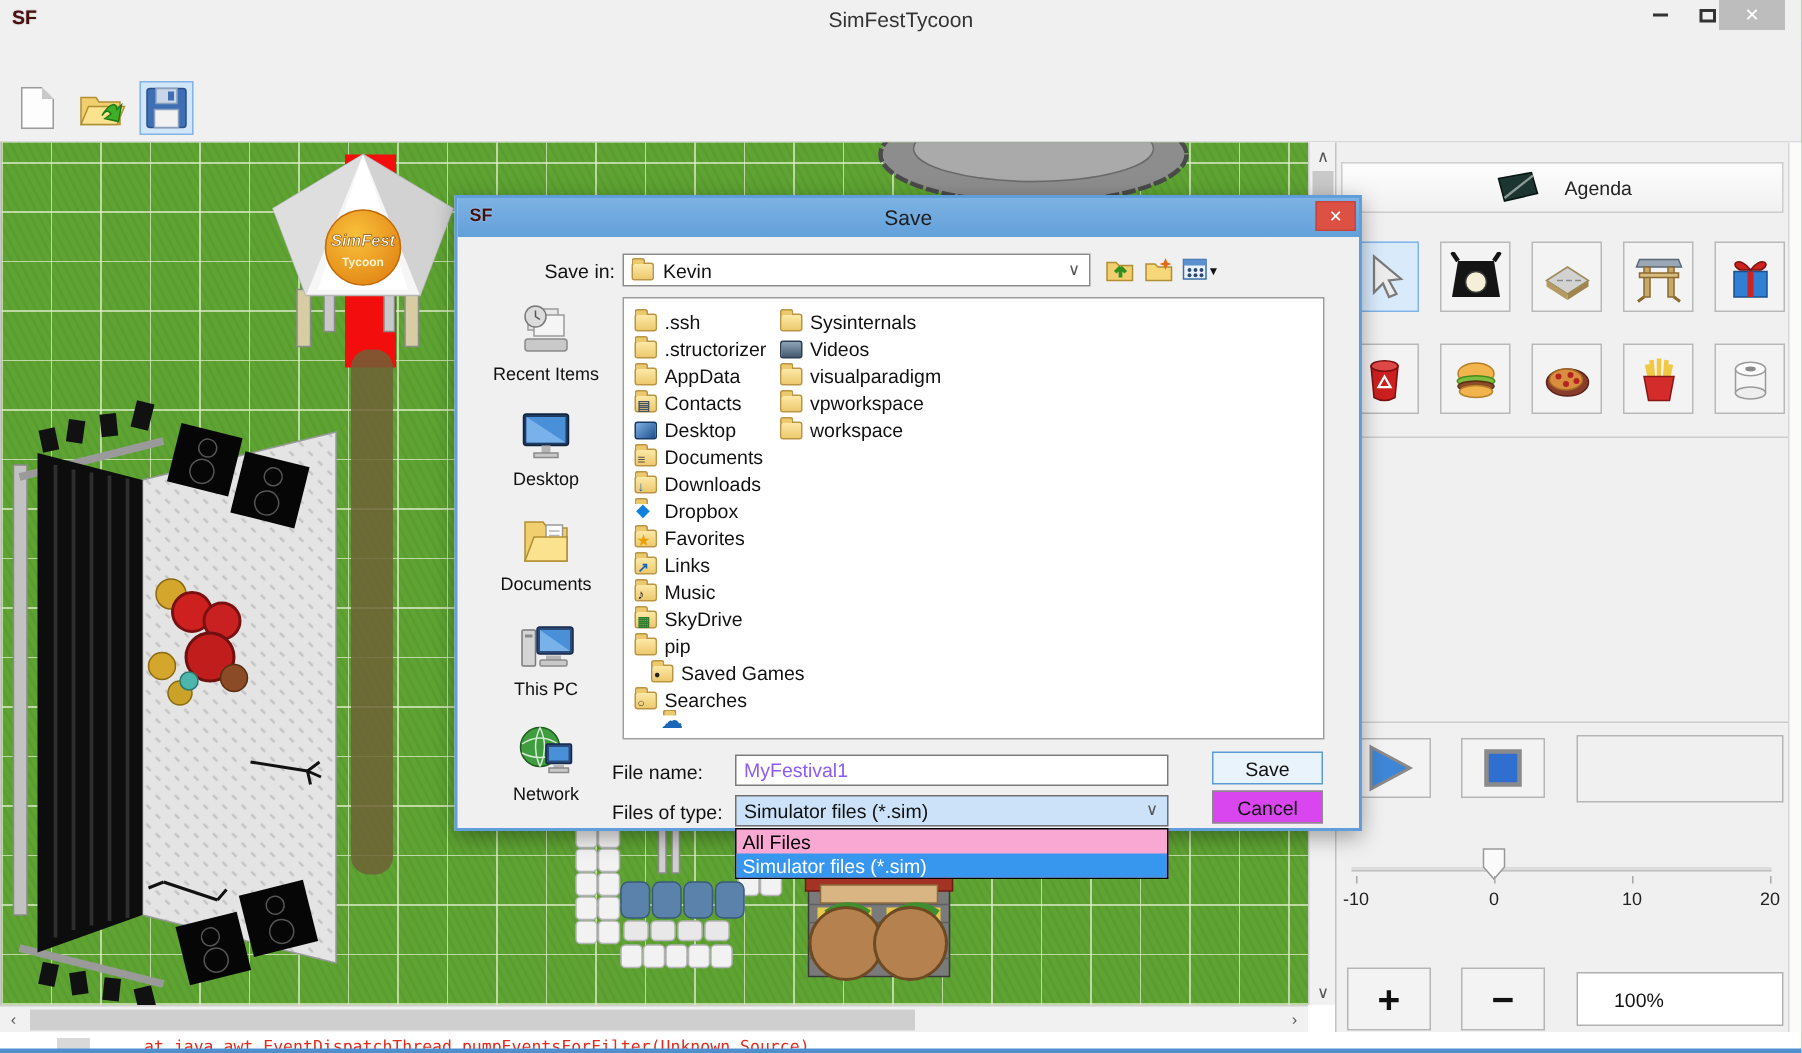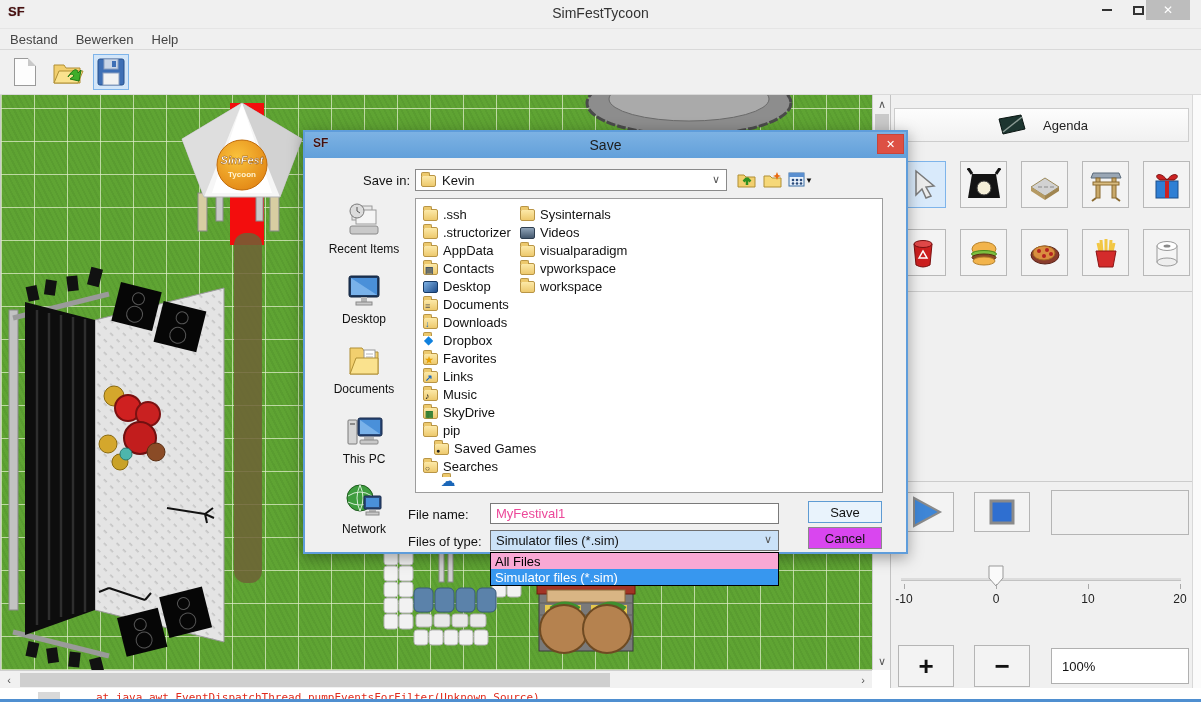--- a/index.html
+++ b/index.html
@@ -70,21 +70,21 @@
   #trans-box { position:absolute; left:160px; top:395px; width:138px; height:45px; border:1px solid #b5b5b5; }
 
   #slider-track { position:absolute; left:10px; top:483px; width:280px; height:3px; background:#dcdcdc; border-bottom:1px solid #c2c2c2; }
   #slider-thumb { position:absolute; left:97px; top:470px; }
   .tickmark { position:absolute; top:489px; width:1px; height:5px; background:#a8a8a8; }
   .ticklabel { position:absolute; top:497px; width:36px; text-align:center; font-size:12px; color:#222; }
 
   .zoombtn { position:absolute; width:56px; height:42px; background:#f3f3f3; border:1px solid #b5b5b5;
              font-size:26px; font-weight:bold; color:#111; display:flex; align-items:center; justify-content:center; }
   #zoom-box { position:absolute; left:160px; top:553px; width:138px; height:36px; background:#fff; border:1px solid #b0b0b0;
-              display:flex; align-items:center; padding-left:10px; font-size:13px; color:#111; }
+              display:flex; align-items:center; padding-left:24px; font-size:13px; color:#111; }
 
   
   #console { position:absolute; left:0; top:688px; width:1201px; height:14px; background:#ffffff; overflow:hidden; }
   #console-box { position:absolute; left:38px; top:4px; width:22px; height:12px; background:#d9d9d9; }
   .crash { position:absolute; left:96px; top:3px; font-family:"DejaVu Sans Mono", monospace; font-size:11px; color:#e02b1d; white-space:pre; }
   #win-border-bottom { position:absolute; left:0; top:699px; width:1201px; height:3px; background:#4f8fd0; }
 
   
   #dialog { position:absolute; left:303px; top:130px; width:605px; height:424px; background:#f0f0f0;
             border:2px solid #5f9ddb; box-shadow:0 4px 14px rgba(0,0,0,0.35); z-index:50; }
@@ -123,21 +123,21 @@
   .fico[data-icon="folder-star"]::after { content:"★"; color:#e8a000; }
   .fico[data-icon="folder-link"]::after { content:"↗"; color:#1565c0; }
   .fico[data-icon="folder-music"]::after { content:"♪"; color:#222; }
   .fico[data-icon="folder-pic"]::after { content:"▦"; color:#2e7d32; }
   .fico[data-icon="folder-card"]::after { content:"▤"; color:#456; }
   .fico[data-icon="folder-doc"]::after { content:"≡"; color:#555; }
   .fico[data-icon="folder-game"]::after { content:"●"; font-size:7px; color:#222; }
   .fico[data-icon="folder-search"]::after { content:"○"; font-size:8px; color:#333; }
 
   #filename-input { position:absolute; left:185px; top:371px; width:289px; height:21px; border:1px solid #7a7a7a;
-                    font-size:13px; font-family:"Liberation Sans",sans-serif; padding-left:5px; color:#ec4899; background:#fff; }
+                    font-size:13px; font-family:"Liberation Sans",sans-serif; padding-left:5px; color:#8b5cf6; background:#fff; }
   .dlg-btn { position:absolute; left:503px; width:74px; height:22px; font-size:13px; color:#111;
              display:flex; align-items:center; justify-content:center; }
   #btn-save { top:369px; background:#e9f3fc; border:1px solid #5e9bd3; }
   #btn-cancel { top:395px; background:#d946ef; border:1px solid #8a8a8a; }
   #type-combo { position:absolute; left:185px; top:398px; width:289px; height:21px; background:#cbe2f8; border:1px solid #707070;
                 display:flex; align-items:center; padding-left:5px; font-size:13px; color:#111; }
   #type-popup { position:absolute; left:185px; top:420px; width:289px; border:1px solid #000; background:#f9a8d4; z-index:60; }
   .popup-item { height:16px; display:flex; align-items:center; padding-left:4px; font-size:13px; color:#000; }
   .popup-item.selected { background:#3797ef; color:#fff; }
 
@@ -155,25 +155,20 @@
         <span class="minbar"></span>
       </div>
     <div id="btn-max" class="winctl">
         <span class="maxbox"></span>
       </div>
     <div id="btn-close" class="winctl">
         <span>✕</span>
       </div>
   </div>
 
-  <div id="menubar">
-    <span class="menu-item">Bestand</span>
-    <span class="menu-item">Bewerken</span>
-    <span class="menu-item">Help</span>
-  </div>
 
   <div id="toolbar">
     <div class="tbbtn">
         <div class="newfile"></div>
       </div>
     <div class="tbbtn">
       <svg width="32" height="30" viewBox="0 0 32 30">
         <path d="M2 8 L12 8 L14 11 L28 11 L28 26 L2 26 Z" fill="#f2cf6e" stroke="#b08f34"></path>
         <path d="M2 26 L7 14 L31 14 L26 26 Z" fill="#fae28e" stroke="#b08f34"></path>
         <path d="M16 20 C22 10 26 12 26 16 L29 13 L27 24 L18 22 L22 19 C20 16 18 17 16 20 Z" fill="#3fae2a" stroke="#1d7a12" stroke-width="1"></path>

